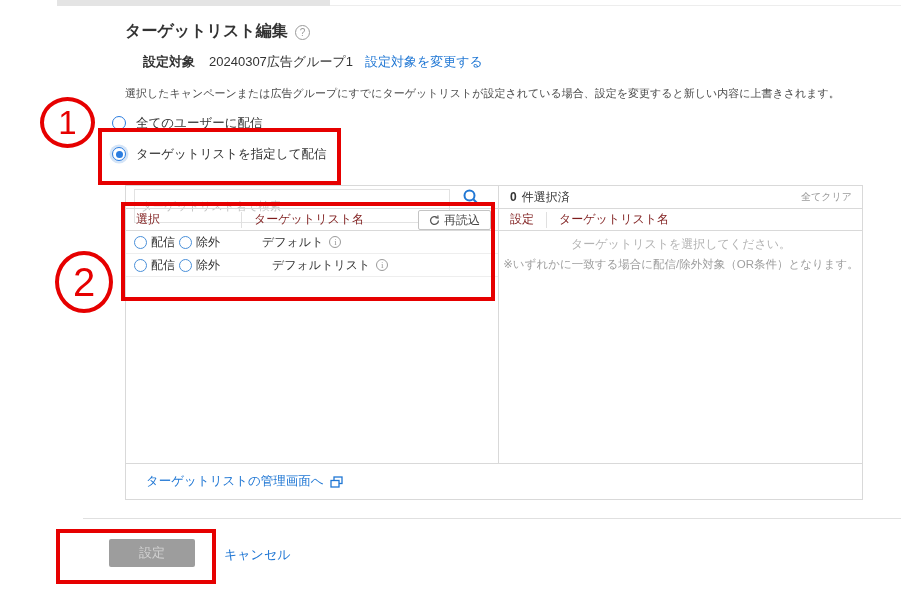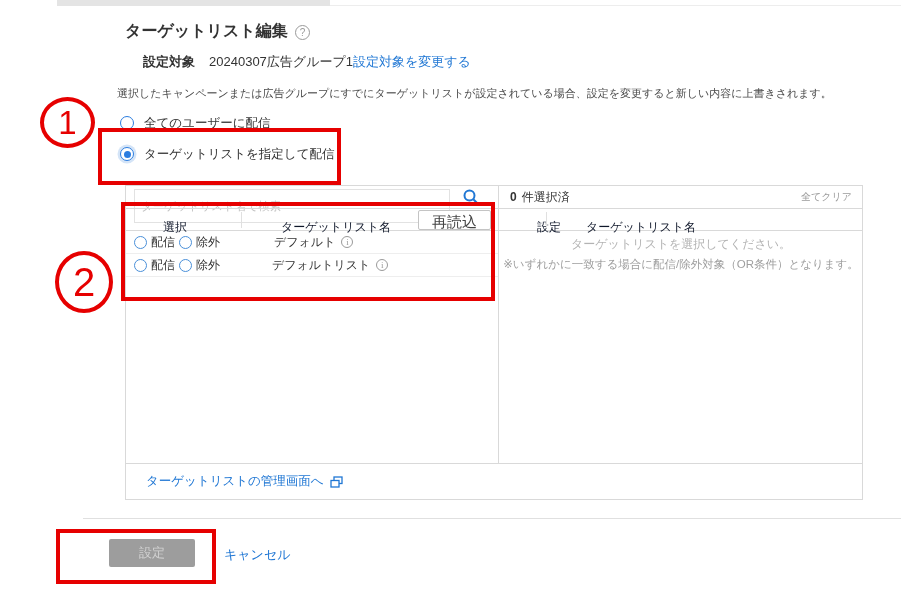--- a/index.html
+++ b/index.html
@@ -12,48 +12,48 @@
   .top-bar { left:57px; top:0; width:273px; height:6px; background:#e4e4e4; }
   .top-line { left:330px; top:5px; width:571px; height:1px; background:#ededed; }
 
   
   .page-title { left:125px; top:21px; font-size:16px; font-weight:bold; color:#333; }
   .help-icon { left:295px; top:25px; width:15px; height:15px; border:1px solid #9a9a9a; border-radius:50%;
                color:#9a9a9a; font-size:10px; line-height:13px; text-align:center; }
 
   .target-row { left:125px; top:53px; font-size:13px; }
   .target-label { font-weight:bold; margin-right:14px;margin-left:18px; }
-  .target-value { }
+  .target-value { margin-right:12px; }
   a.blue, .blue-link { color:#2077d4; text-decoration:none; cursor:pointer; }
 
-  .notice { left:117px; top:86px; font-size:11px; color:#4a4a4a;font-family:Liberation Mono, monospace; }
+  .notice { left:125px; top:86px; font-size:11px; color:#4a4a4a;font-family:Liberation Mono, monospace; }
 
   
-  .opt { position:absolute; left:120px; height:16px; display:flex; align-items:center; }
+  .opt { position:absolute; left:112px; height:16px; display:flex; align-items:center; }
   .opt-1 { top:115px; } .opt-2 { top:146px; }
   .radio { width:14px; height:14px; border:1.5px solid #2b7de0; border-radius:50%; background:#fff; flex:0 0 auto; }
   .radio.sel { position:relative; box-shadow:0 0 0 2.5px #d4e4f7; }
   .radio.sel::after { content:""; position:absolute; left:2.5px; top:2.5px; width:7px; height:7px;
                       border-radius:50%; background:#2b7de0; }
   .opt-label { margin-left:10px; font-size:12.5px; }
 
   
   .panel { left:125px; top:185px; width:738px; height:315px; border:1px solid #d9d9d9; background:#fff; }
   .panel .in { position:absolute; }
   .search-input { left:8px; top:3px; width:316px; height:16px; border:1px solid #e2e2e2; font-size:11.5px;
                   padding:16px 6px; color:#333; outline:none; font-family:inherit; }
   .search-input::placeholder { color:#c3c3c3; }
   .search-icon { left:336px; top:2px; width:18px; height:18px; cursor:pointer; }
 
   .hdr-band { left:0; top:22px; width:736px; height:23px; border-top:1px solid #d9d9d9; border-bottom:1px solid #d9d9d9; }
-  .hdr-cell { position:absolute; top:8px; height:21px; line-height:21px; font-size:12px; color:#0f172a;margin-left:27px; }
+  .hdr-cell { position:absolute; top:0; height:21px; line-height:21px; font-size:12px; color:#7f1d1d; }
   .vline { position:absolute; top:3px; width:1px; height:16px; background:#e0e0e0; }
   .reload-btn { position:absolute; left:292px; top:1px; width:73px; height:20px; border:1px solid #c4c4c4;
-                background:#fff; border-radius:2px; font-size:15px; color:#444; display:flex;
-                align-items:center; justify-content:center; gap:4px; cursor:pointer;flex-direction:column; }
+                background:#fff; border-radius:2px; font-size:12px; color:#444; display:flex;
+                align-items:center; justify-content:center; gap:4px; cursor:pointer; }
 
   .lrow { left:0; width:372px; height:23px; border-bottom:1px solid #eeeeee; display:flex; align-items:center; font-size:12px; }
   .lrow-1 { top:45px; } .lrow-2 { top:68px; }
   .mini-radio { width:13px; height:13px; border:1.5px solid #4a90d9; border-radius:50%; background:#fff;
                 flex:0 0 auto; cursor:pointer; }
   .mini-lbl { margin:0 4px 0 4px; }
   .row-name { margin-left:0; }
   .info-icon { display:inline-block; width:12px; height:12px; border:1px solid #9a9a9a; border-radius:50%;
                color:#9a9a9a; font-size:9px; line-height:11px; text-align:center; margin-left:6px;
                font-family:"Liberation Serif","DejaVu Serif",serif; }
@@ -135,21 +135,21 @@
     <span class="vline" style="left:420px;"></span>
     <span class="hdr-cell" style="left:433px;">ターゲットリスト名</span>
   </div>
 
   <div class="in lrow lrow-1">
     <span style="width:8px;"></span>
     <span class="mini-radio"></span>
     <span class="mini-lbl">配信</span>
     <span class="mini-radio"></span>
     <span class="mini-lbl">除外</span>
-    <span class="row-name" style="margin-left:50px;">デフォルト</span>
+    <span class="row-name" style="margin-left:38px;">デフォルト</span>
     <span class="info-icon">i</span>
   </div>
   <div class="in lrow lrow-2">
     <span style="width:8px;"></span>
     <span class="mini-radio"></span>
     <span class="mini-lbl">配信</span>
     <span class="mini-radio"></span>
     <span class="mini-lbl">除外</span>
     <span class="row-name" style="margin-left:48px;">デフォルトリスト</span>
     <span class="info-icon">i</span>

